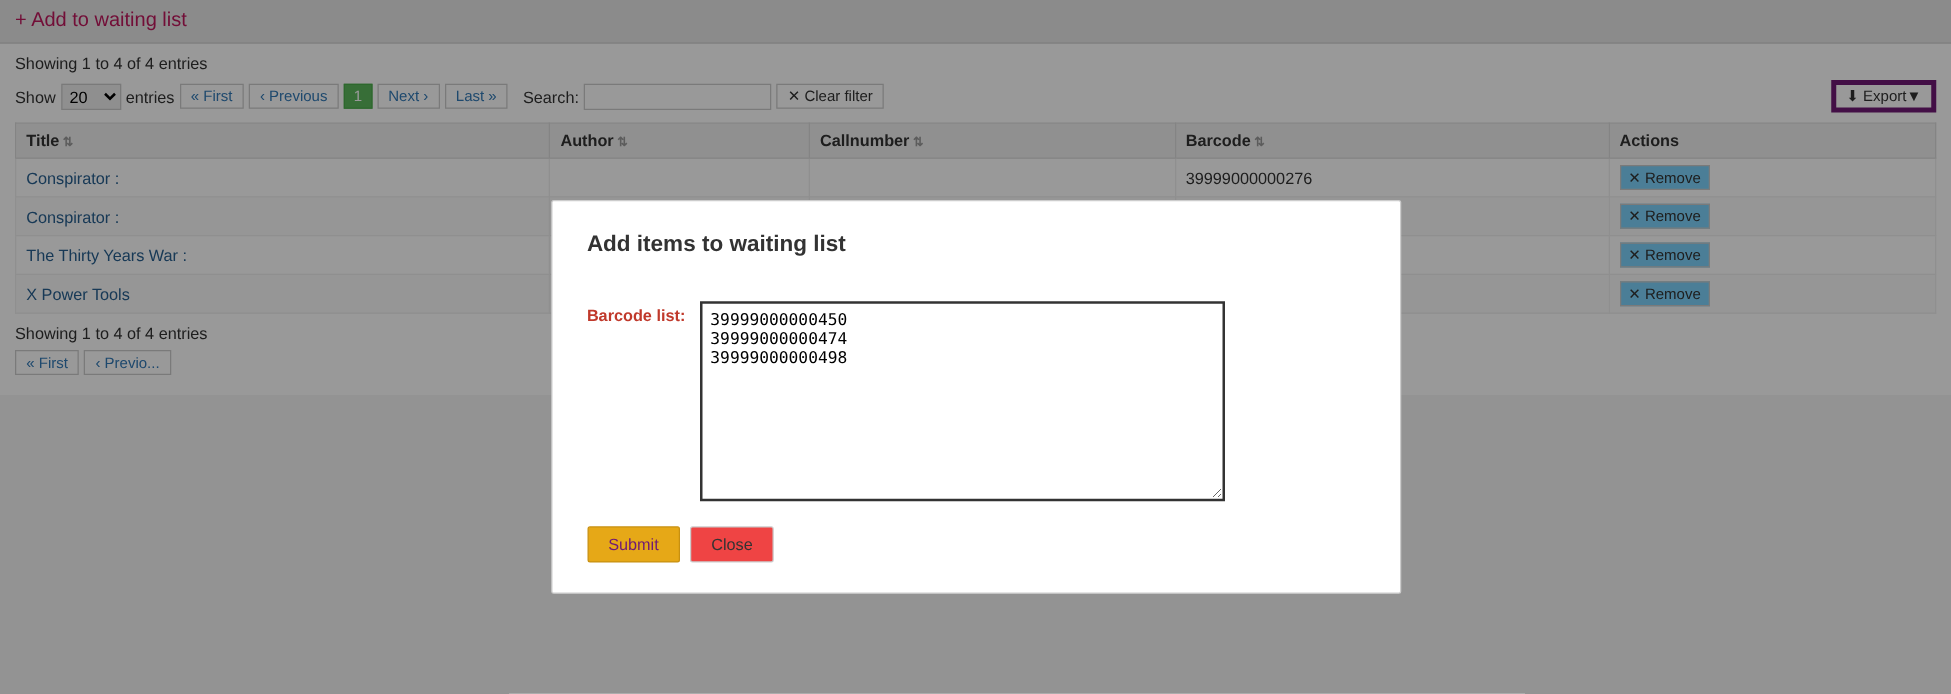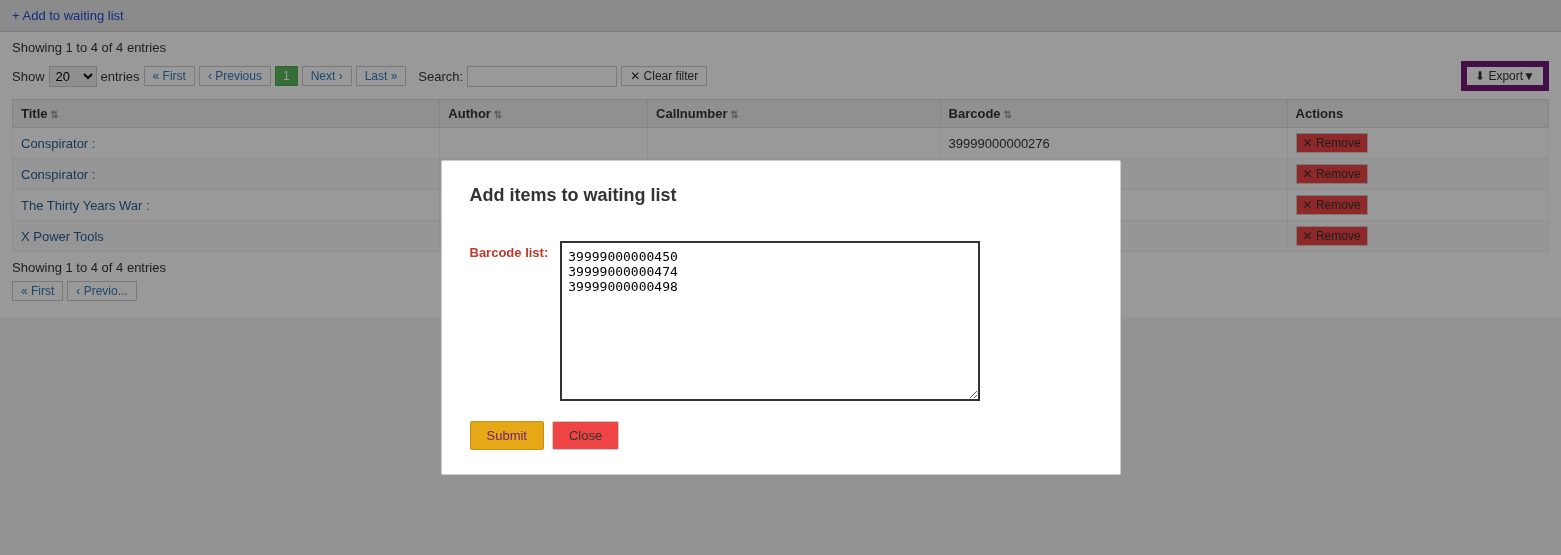--- a/index.html
+++ b/index.html
@@ -4,23 +4,23 @@
   <style>
     * { box-sizing: border-box; margin: 0; padding: 0; }
     body { font-family: Arial, sans-serif; font-size: 13px; background: #f5f5f5; color: #333; }
 
     .top-bar {
       background: #e8e8e8;
       padding: 8px 12px;
       border-bottom: 1px solid #ccc;
     }
     .top-bar a {
-      color: #1d4ed8;
+      color: #be185d;
       text-decoration: none;
-      font-size: 13px;
+      font-size: 16px;
       text-align: center;
     }
 
     .main-content {
       padding: 8px 12px;
       background: #fff;
     }
 
     .showing-info {
       font-size: 13px;
@@ -76,21 +76,21 @@
       border: 1px solid #ccc;
       background: #fff;
       cursor: pointer;
       color: #333;
     }
 
     .export-btn {
       margin-left: auto;
       padding: 2px 8px;
       font-size: 12px;
-      border: 6px solid #701a75;
+      border: 4px solid #701a75;
       background: #fff;
       cursor: pointer;
       color: #333;
     }
 
     
     .data-table {
       width: 100%;
       border-collapse: collapse;
       font-size: 13px;
@@ -121,21 +121,21 @@
     .search-row input {
       width: 100%;
       padding: 2px 4px;
       border: 1px solid #ccc;
       font-size: 12px;
     }
 
     .remove-btn {
       padding: 2px 6px;
       font-size: 12px;
-      background: #ef4444;
+      background: #7dd3fc;
       border: 1px solid #ccc;
       cursor: pointer;
       color: #333;
       white-space: nowrap;
     }
 
     
     .overlay {
       position: fixed;
       top: 0; left: 0; right: 0; bottom: 0;

